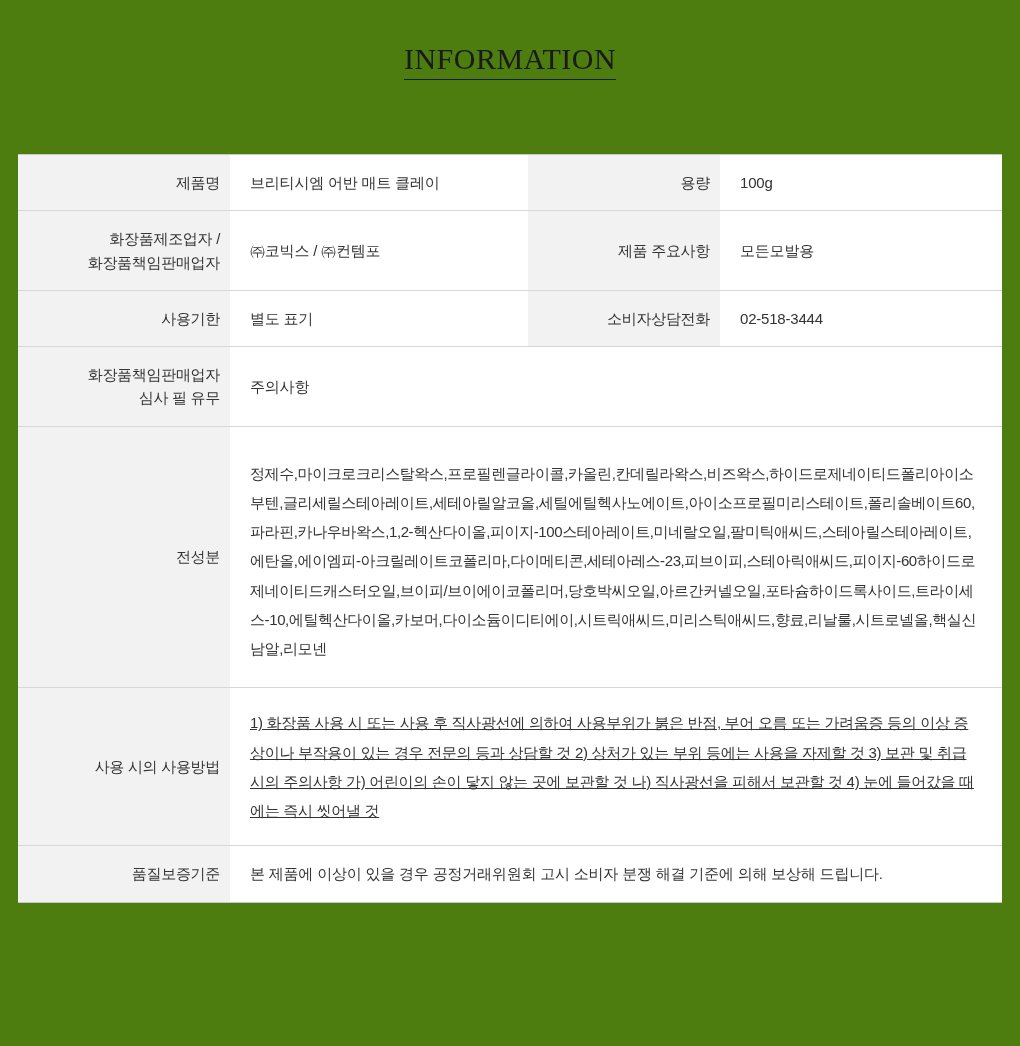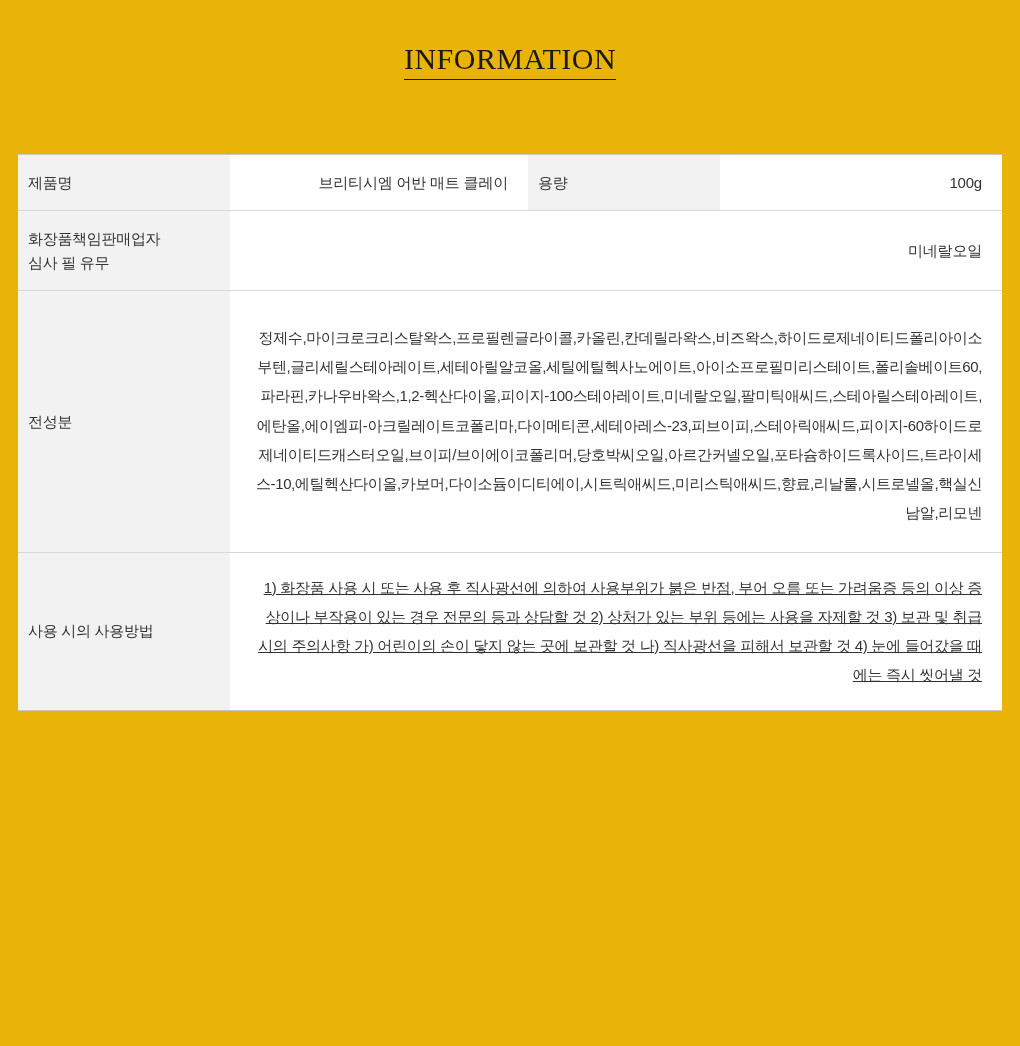--- a/index.html
+++ b/index.html
@@ -12,21 +12,21 @@
     min-height: 1046px;
     font-family: "Liberation Sans", sans-serif;
     color: #222222;
     -webkit-font-smoothing: antialiased;
   }
   .page {
     width: 1020px;
     min-height: 1046px;
     box-sizing: border-box;
     position: relative;
-    background: #eab308;
+    background: #4d7c0f;
   }
   .doc-title {
     text-align: center;
     font-family: "Liberation Serif", serif;
     font-size: 30px;
     letter-spacing: 0.5px;
     font-weight: 400;
     color: #1a1a1a;
     padding-top: 42px;
     padding-bottom: 0;
@@ -53,31 +53,31 @@
   }
   .info-table th, .info-table td {
     vertical-align: middle;
     font-weight: 400;
     font-size: 15px;
     line-height: 1.55;
     box-sizing: border-box;
   }
   th.label {
     background: #f2f2f2;
-    text-align: left;
+    text-align: right;
     color: #333333;
     padding: 16px 10px;
     font-size: 15px;
     font-weight: 400;
     letter-spacing: -0.3px;
     margin-top: 28px;
   }
   td.value {
     background: #ffffff;
-    text-align: right;
+    text-align: left;
     padding: 16px 20px;
     color: #333333;
     letter-spacing: -0.2px;
   }
   .col-label-1 { width: 212px; }
   .col-value-1 { width: 298px; }
   .col-label-2 { width: 192px; }
   .col-value-2 { width: 282px; }
   .tall-cell {
     padding-top: 22px;
@@ -115,37 +115,56 @@
       <col class="col-value-2">
     </colgroup>
     <tbody>
       <tr>
         <th class="label tall-cell">제품명</th>
         <td class="value tall-cell">브리티시엠 어반 매트 클레이</td>
         <th class="label tall-cell">용량</th>
         <td class="value tall-cell">100g</td>
       </tr>
 
+      <tr>
+        <th class="label tall-cell two-line-label">
+          <div>화장품제조업자 /</div>
+          <div>화장품책임판매업자</div>
+        </th>
+        <td class="value tall-cell">㈜코빅스  /  ㈜컨템포</td>
+        <th class="label tall-cell">제품 주요사항</th>
+        <td class="value tall-cell">모든모발용</td>
+      </tr>
 
+      <tr>
+        <th class="label tall-cell">사용기한</th>
+        <td class="value tall-cell">별도 표기</td>
+        <th class="label tall-cell">소비자상담전화</th>
+        <td class="value tall-cell">02-518-3444</td>
+      </tr>
 
       <tr>
         <th class="label tall-cell two-line-label">
           <div>화장품책임판매업자</div>
           <div>심사 필 유무</div>
         </th>
-        <td class="value tall-cell" colspan="3">미네랄오일</td>
+        <td class="value tall-cell" colspan="3">주의사항</td>
       </tr>
 
 
       <tr class="ingredients">
         <th class="label">전성분</th>
         <td class="value" colspan="3">정제수,마이크로크리스탈왁스,프로필렌글라이콜,카올린,칸데릴라왁스,비즈왁스,하이드로제네이티드폴리아이소부텐,글리세릴스테아레이트,세테아릴알코올,세틸에틸헥사노에이트,아이소프로필미리스테이트,폴리솔베이트60,파라핀,카나우바왁스,1,2-헥산다이올,피이지-100스테아레이트,미네랄오일,팔미틱애씨드,스테아릴스테아레이트,에탄올,에이엠피-아크릴레이트코폴리마,다이메티콘,세테아레스-23,피브이피,스테아릭애씨드,피이지-60하이드로제네이티드캐스터오일,브이피/브이에이코폴리머,당호박씨오일,아르간커넬오일,포타슘하이드록사이드,트라이세스-10,에틸헥산다이올,카보머,다이소듐이디티에이,시트릭애씨드,미리스틱애씨드,향료,리날룰,시트로넬올,핵실신남알,리모넨</td>
       </tr>
 
       <tr class="caution">
         <th class="label">사용 시의 사용방법</th>
         <td class="value" colspan="3">1) 화장품 사용 시 또는 사용 후 직사광선에 의하여 사용부위가 붉은 반점, 부어 오름 또는 가려움증 등의 이상 증상이나 부작용이 있는 경우 전문의 등과 상담할 것  2) 상처가 있는 부위 등에는 사용을 자제할 것  3) 보관 및 취급 시의 주의사항  가) 어린이의 손이 닿지 않는 곳에 보관할 것  나) 직사광선을 피해서 보관할 것 4) 눈에 들어갔을 때에는 즉시 씻어낼 것</td>
       </tr>
 
+      <tr>
+        <th class="label tall-cell">품질보증기준</th>
+        <td class="value tall-cell" colspan="3">본 제품에 이상이 있을 경우 공정거래위원회 고시 소비자 분쟁 해결 기준에 의해 보상해 드립니다.</td>
+      </tr>
     </tbody>
   </table>
 
 </div>
 
 </body></html>

